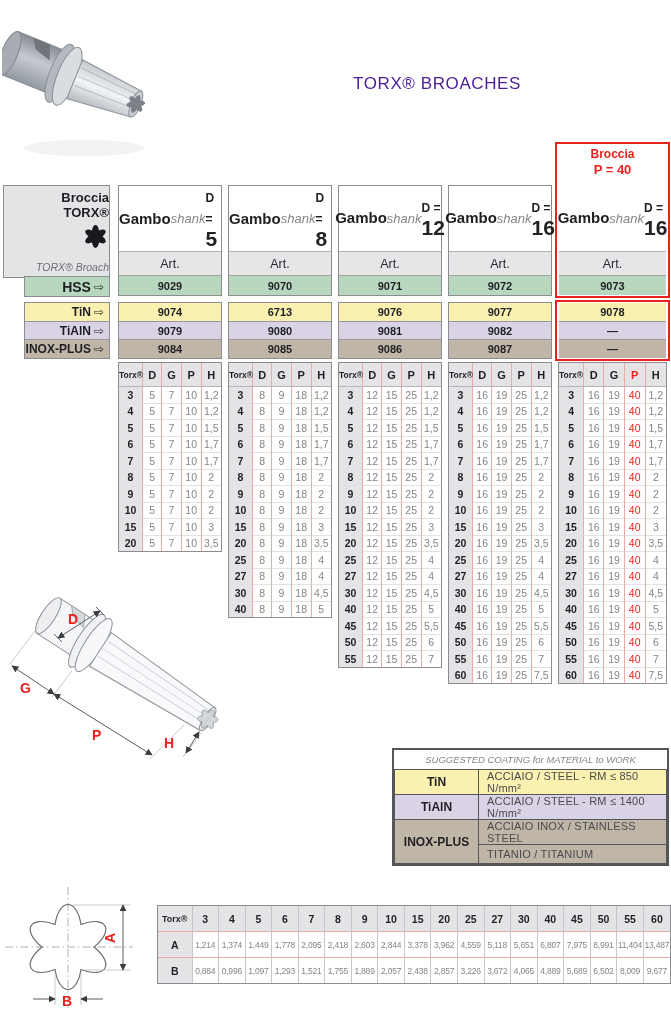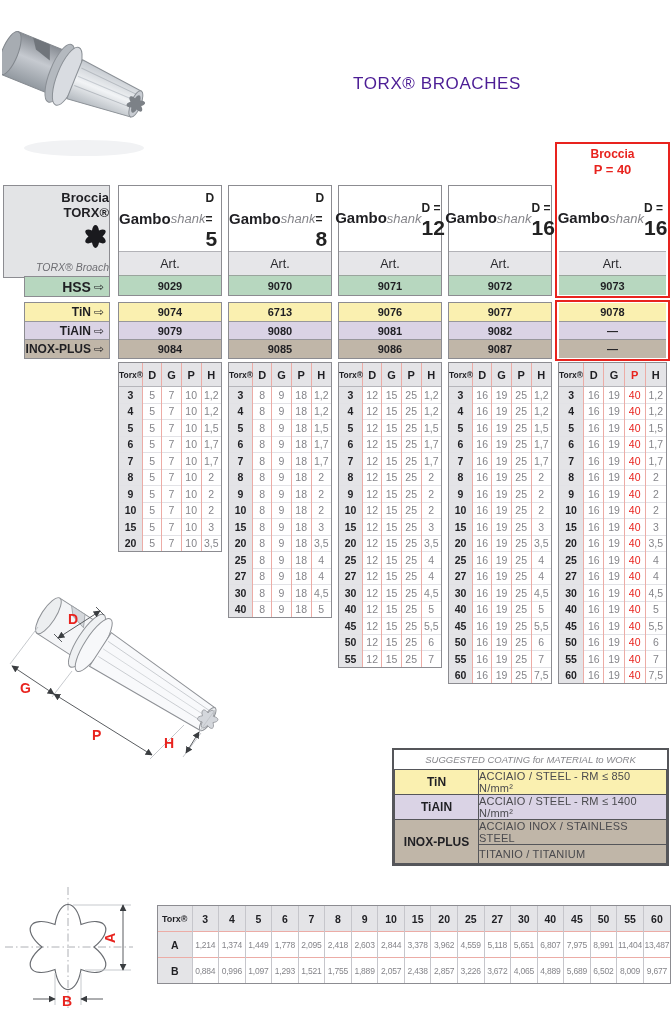--- a/index.html
+++ b/index.html
@@ -74,21 +74,21 @@
 
   
   .coating{position:absolute;left:392px;top:748px;width:277px;box-sizing:border-box;
            border:2px solid #55565a;background:#fff}
   .coating-title{text-align:center;padding:4px 0 3px}
   .ct1{font-weight:bold;font-size:11.5px;color:#1f1f23;line-height:14px}
   .ct2{font-style:italic;font-size:9.5px;color:#85858a;line-height:12px}
   .coating table{border-collapse:collapse;width:100%;table-layout:fixed}
   .coating td{border:1px solid #55565a;height:18px;font-size:11px;padding:0}
   .coating td.cl{width:83px;text-align:center;font-weight:bold;color:#1f1f23;font-size:12px}
-  .coating td.cm{color:#4a4a4e;letter-spacing:.2px}
+  .coating td.cm{padding-left:8px;color:#4a4a4e;letter-spacing:.2px}
 
   
   .dims-table{position:absolute;left:157px;top:905px;width:514px;box-sizing:border-box;
               border:1px solid #8c8c91;background:#fff}
   .dims-table table{border-collapse:collapse;width:100%;table-layout:fixed}
   .dims-table th{height:25px;background:#e4e4e7;font-weight:bold;font-size:10.5px;color:#1f1f23;
                  border-left:1px solid #c6c6cb;padding:0}
   .dims-table th.hcorner{font-size:9px}
   .dims-table td{height:25px;text-align:center;font-size:8.5px;letter-spacing:-.2px;color:#85858a;
                  border-left:1px solid #c6c6cb;border-top:1px solid #ecaca6;padding:0}

